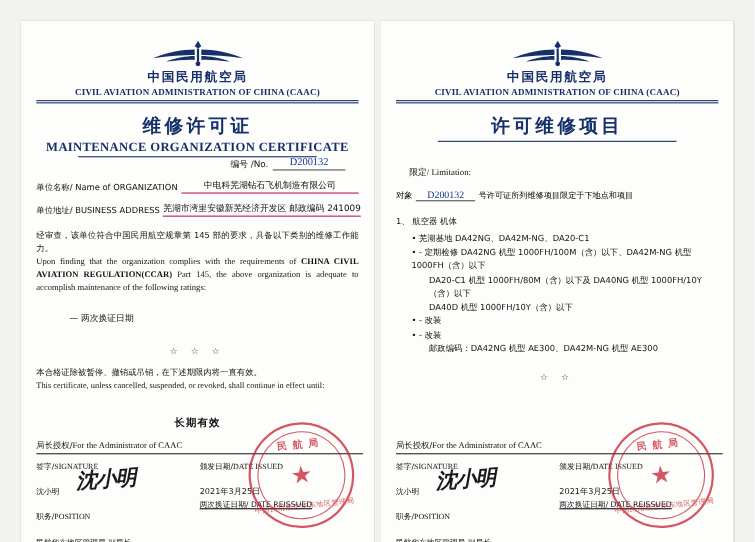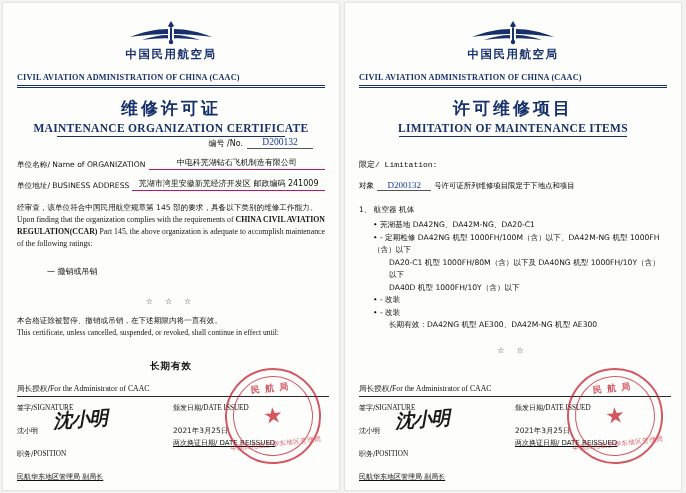--- a/index.html
+++ b/index.html
@@ -13,21 +13,21 @@
     overflow: hidden;
     font-family: "Liberation Serif", serif;
   }
   .page {
     position: relative;
     width: 686px;
     height: 493px;
     background: #f2f2f0;
     display: flex;
     gap: 6px;
-    padding: 3px;
+    padding: 19px;
     box-sizing: border-box;
   }
   .cert {
     position: relative;
     width: 336px;
     height: 487px;
     background: #fdfdfb;
     box-sizing: border-box;
     padding: 10px 14px 0 14px;
     overflow: hidden;
@@ -45,26 +45,27 @@
   .org-cn {
     text-align: center;
     font-family: "DejaVu Sans", sans-serif;
     font-size: 11.5px;
     font-weight: bold;
     color: #17306b;
     letter-spacing: 1.5px;
     margin-top: 2px;
   }
   .org-en {
+    text-align: center;
     font-family: "Liberation Serif", serif;
     font-size: 8.2px;
     font-weight: bold;
     color: #17306b;
     letter-spacing: 0.2px;
-    margin-top: 11px;
+    margin-top: 1px;
   }
   .rule {
     height: 1px;
     background: #17306b;
     margin: 3px 0 0 0;
   }
   .rule.thin {
     height: 1px;
     margin-top: 1px;
     background: #17306b;
@@ -280,24 +281,25 @@
     left: 0;
     right: 0;
     text-align: center;
     font-family: "DejaVu Sans", sans-serif;
     font-size: 6.5px;
     color: #c4182a;
     letter-spacing: 0.5px;
   }
   
   .limit-head {
-    font-family: Liberation Mono, monospace;
+    font-family: Liberation Serif, serif;
     font-size: 8px;
     color: #111;
     margin-top: 22px;
+    margin-left: 12px;
   }
   .obj-row {
     display: flex;
     align-items: flex-end;
     margin-top: 10px;
     font-size: 7.8px;
     white-space: nowrap;
   }
   .obj-lbl { font-family: "DejaVu Sans", sans-serif; font-size: 7.6px; }
   .obj-val {
@@ -386,21 +388,21 @@
     <div class="row">
       <span class="lbl">单位地址/ BUSINESS ADDRESS</span>
       <span class="fill">芜湖市湾里安徽新芜经济开发区  邮政编码 241009</span>
     </div>
 
     <div class="para">
       <span class="cn">经审查，该单位符合中国民用航空规章第 145 部的要求，具备以下类别的维修工作能力。</span><br>
       <span>Upon finding that the organization complies with the requirements of </span><b>CHINA CIVIL AVIATION REGULATION(CCAR)</b><span> Part 145, the above organization is adequate to accomplish maintenance of the following ratings:</span>
     </div>
 
-    <div class="rating">— 撤销或吊销</div>
+    <div class="rating">— 两次换证日期</div>
 
     <div class="stars">☆   ☆   ☆</div>
 
     <div class="valid-note">
       <span class="cn">本合格证除被暂停、撤销或吊销，在下述期限内将一直有效。</span><br>
       <span>This certificate, unless cancelled, suspended, or revoked, shall continue in effect until:</span>
     </div>
     <div class="valid-value">长期有效</div>
 
     <div class="footer">
@@ -456,41 +458,40 @@
           <circle cx="43" cy="23" r="2.2" fill="#17306b"></circle>
         </svg>
       </span>
     </div>
     <div class="org-cn">中国民用航空局</div>
     <div class="org-en">CIVIL AVIATION ADMINISTRATION OF CHINA (CAAC)</div>
     <div class="rule"></div>
     <div class="rule thin"></div>
 
     <div class="title-cn">许可维修项目</div>
-    <div class="title-en">LIMITATION OF MAINTENANCE ITEMS</div>
     <div class="title-underline"></div>
 
     <div class="limit-head">限定/ Limitation:</div>
 
     <div class="obj-row">
       <span class="obj-lbl">对象</span>
       <span class="obj-val">D200132</span>
       <span class="obj-tail">号许可证所列维修项目限定于下地点和项目</span>
     </div>
 
 
     <div class="list">
       <div class="list-title">1、 航空器 机体</div>
       <div class="sub">• 芜湖基地 DA42NG、DA42M-NG、DA20-C1</div>
       <div class="sub">• - 定期检修   DA42NG 机型 1000FH/100M（含）以下、DA42M-NG 机型 1000FH（含）以下</div>
       <div class="sub-ind">DA20-C1 机型 1000FH/80M（含）以下及 DA40NG 机型 1000FH/10Y（含）以下</div>
       <div class="sub-ind">DA40D 机型 1000FH/10Y（含）以下</div>
       <div class="sub">• - 改装</div>
       <div class="sub">• - 改装</div>
-      <div class="sub-ind">长期有效：DA42NG 机型 AE300、DA42M-NG 机型 AE300</div>
+      <div class="sub-ind">邮政编码：DA42NG 机型 AE300、DA42M-NG 机型 AE300</div>
     </div>
 
     <div class="limit-stars">☆   ☆</div>
 
     <div class="footer">
       <div class="footer-head">
         <span class="cn">局长授权/</span><span>For the Administrator of CAAC</span>
       </div>
       <div class="footer-grid">
         <div class="footer-col">

